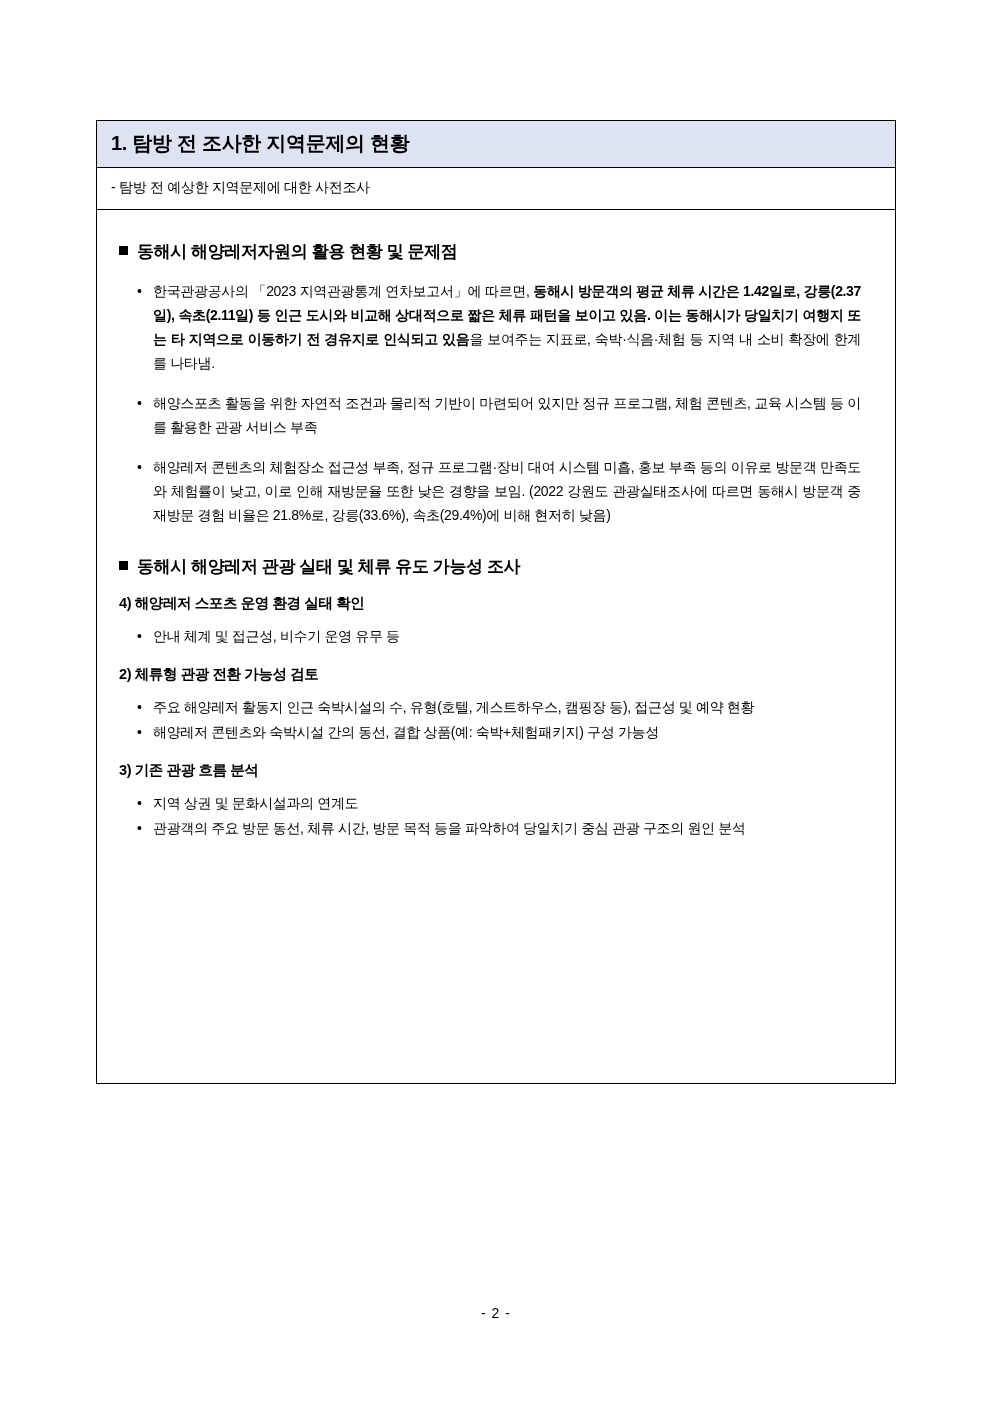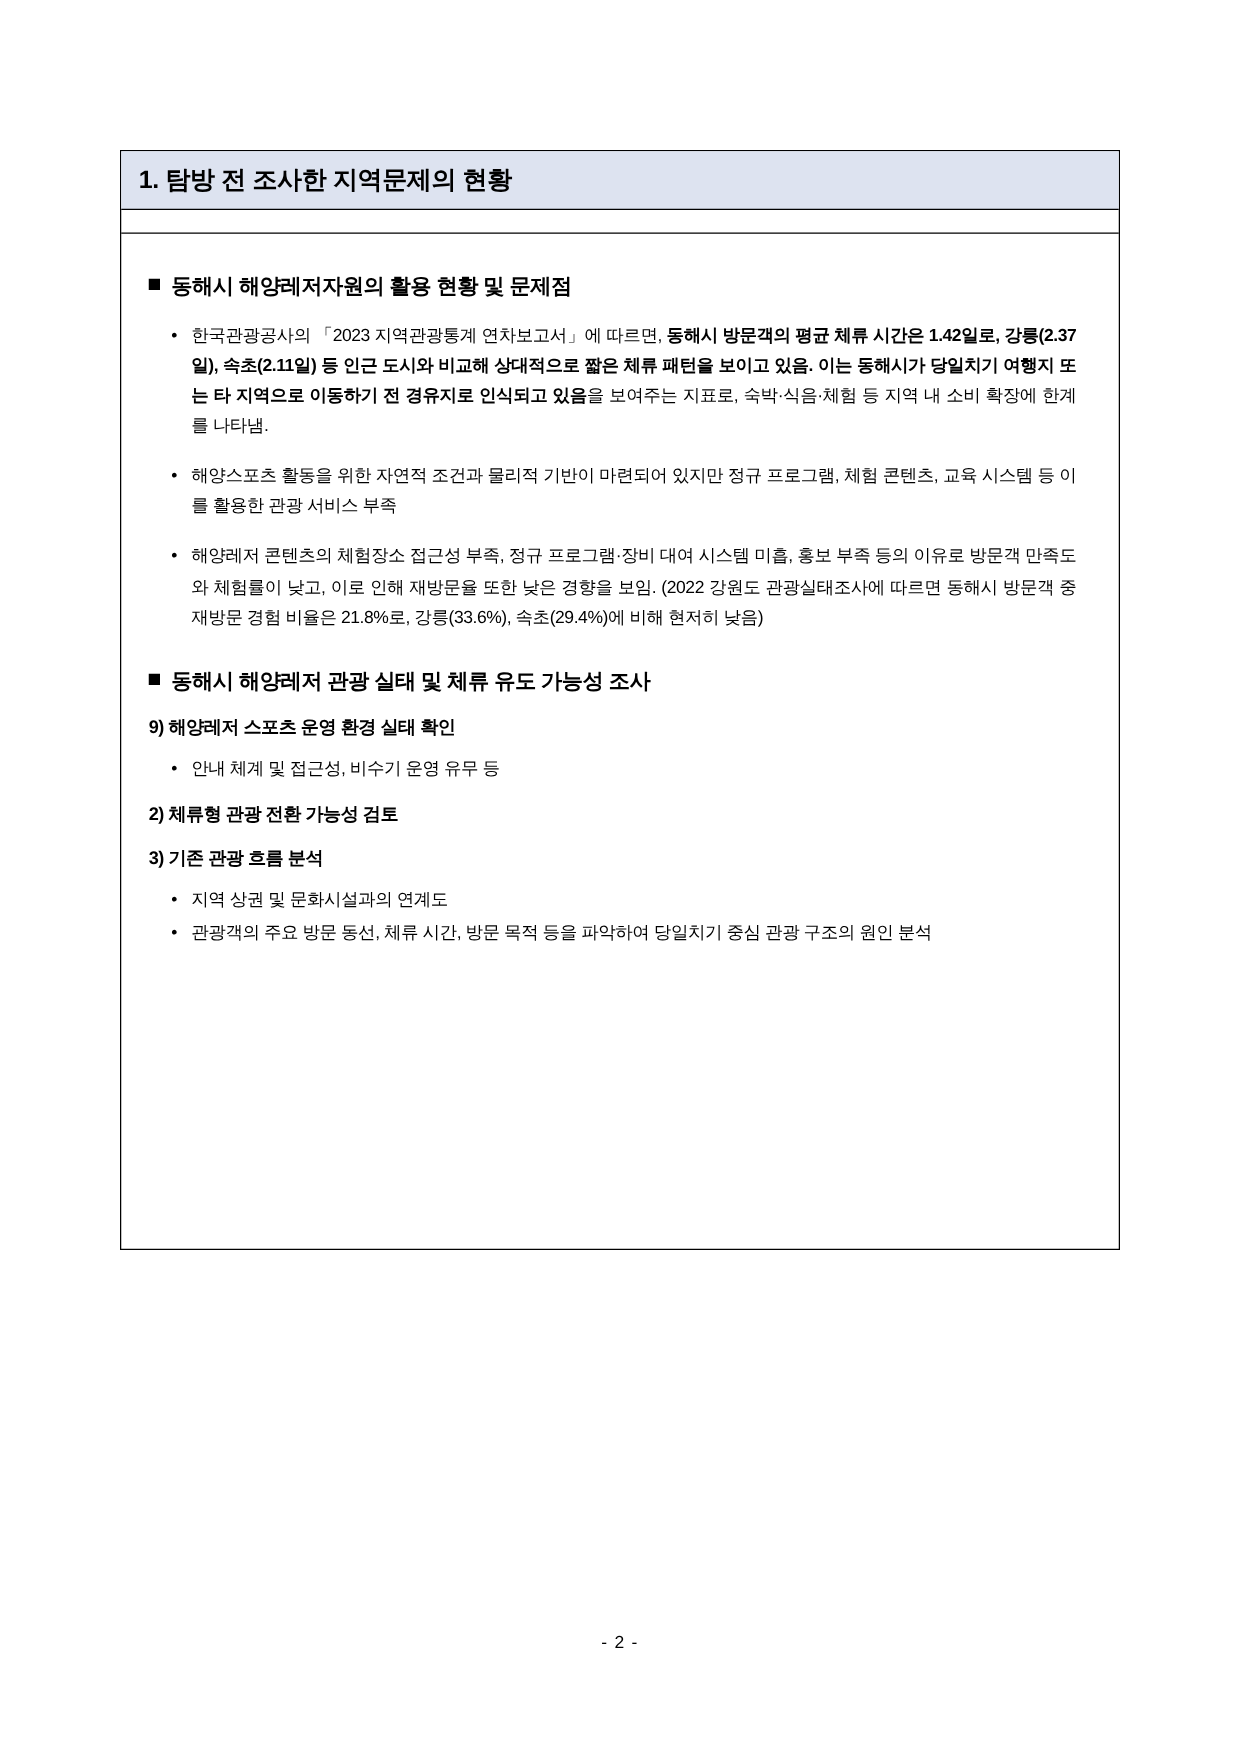--- a/index.html
+++ b/index.html
@@ -113,44 +113,49 @@
 </head>
 <body>
 
 <div class="page">
 
   <div class="doc-frame">
 
     <div class="section-header">1. 탐방 전 조사한 지역문제의 현황</div>
 
     <div class="intro-block">
+      <div class="intro-line">- 탐방 전 예상한 지역문제에 대한 사전조사</div>
     </div>
 
     <div class="body-block">
 
       <div class="head2">
         <span class="sq"></span><span>동해시 해양레저자원의 활용 현황 및 문제점</span>
       </div>
 
       <ul class="bullets">
         <li><span id="b1"><span>한국관광공사의 「2023 지역관광통계 연차보고서」에 따르면, </span><b class="strong">동해시 방문객의 평균 체류 시간은 1.42일로, 강릉(2.37일), 속초(2.11일) 등 인근 도시와 비교해 상대적으로 짧은 체류 패턴을 보이고 있음. 이는 동해시가 당일치기 여행지 또는 타 지역으로 이동하기 전 경유지로 인식되고 있음</b><span>을 보여주는 지표로, 숙박·식음·체험 등 지역 내 소비 확장에 한계를 나타냄.</span></span></li>
         <li><span id="b2"><span>해양스포츠 활동을 위한 자연적 조건과 물리적 기반이 마련되어 있지만 정규 프로그램, 체험 콘텐츠, 교육 시스템 등 이를 활용한 관광 서비스 부족</span></span></li>
         <li><span id="b3"><span>해양레저 콘텐츠의 체험장소 접근성 부족, 정규 프로그램·장비 대여 시스템 미흡, 홍보 부족 등의 이유로 방문객 만족도와 체험률이 낮고, 이로 인해 재방문율 또한 낮은 경향을 보임. (2022 강원도 관광실태조사에 따르면 동해시 방문객 중 재방문 경험 비율은 21.8%로, 강릉(33.6%), 속초(29.4%)에 비해 현저히 낮음)</span></span></li>
       </ul>
 
       <div class="head2 second">
         <span class="sq"></span><span>동해시 해양레저 관광 실태 및 체류 유도 가능성 조사</span>
       </div>
 
-      <div class="numhead first">9) 해양레저 스포츠 운영 환경 실태 확인</div>
+      <div class="numhead first">4) 해양레저 스포츠 운영 환경 실태 확인</div>
       <ul class="bullets tight">
         <li><span>안내 체계 및 접근성, 비수기 운영 유무 등</span></li>
       </ul>
 
       <div class="numhead">2) 체류형 관광 전환 가능성 검토</div>
+      <ul class="bullets tight">
+        <li><span>주요 해양레저 활동지 인근 숙박시설의 수, 유형(호텔, 게스트하우스, 캠핑장 등), 접근성 및 예약 현황</span></li>
+        <li><span>해양레저 콘텐츠와 숙박시설 간의 동선, 결합 상품(예: 숙박+체험패키지) 구성 가능성</span></li>
+      </ul>
 
       <div class="numhead">3) 기존 관광 흐름 분석</div>
       <ul class="bullets tight">
         <li><span>지역 상권 및 문화시설과의 연계도</span></li>
         <li><span>관광객의 주요 방문 동선, 체류 시간, 방문 목적 등을 파악하여 당일치기 중심 관광 구조의 원인 분석</span></li>
       </ul>
 
     </div>
   </div>
 

